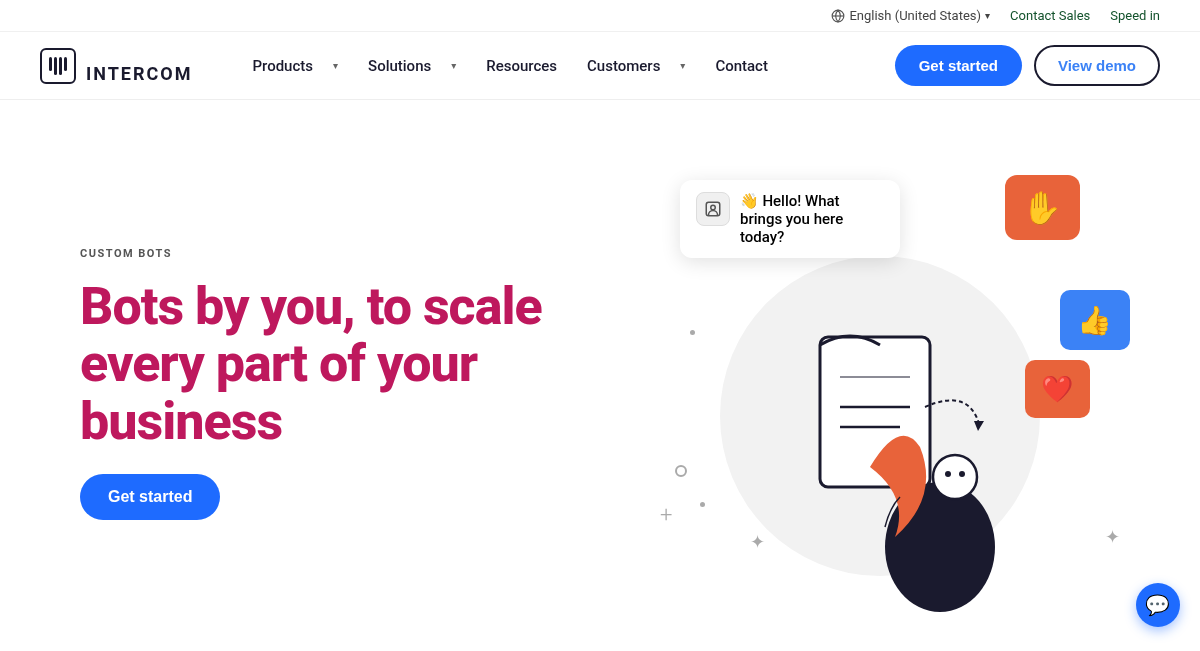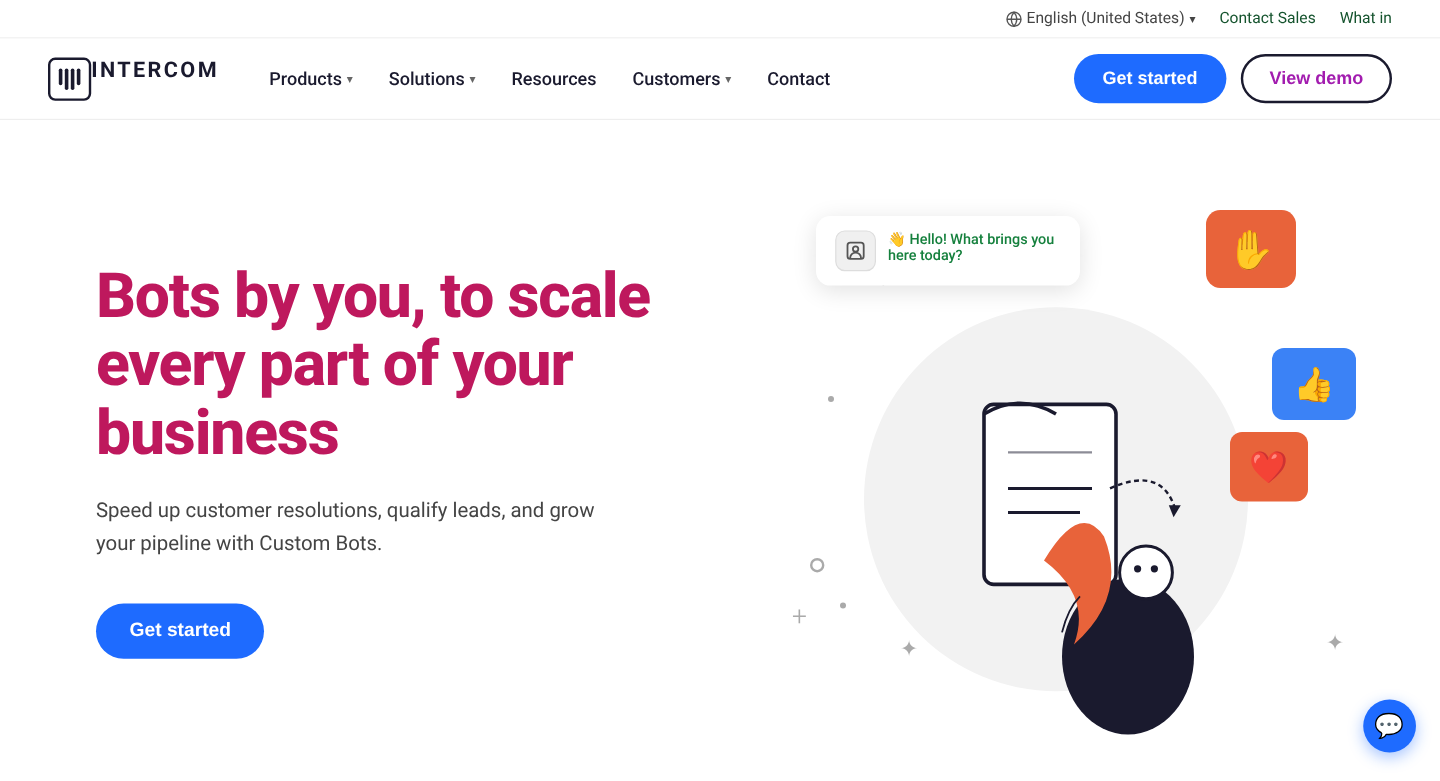--- a/index.html
+++ b/index.html
@@ -33,22 +33,23 @@
     
     .navbar {
       display: flex;
       align-items: center;
       padding: 0 40px;
       height: 68px;
       border-bottom: 1px solid #eee;
     }
     .logo-area {
       display: flex;
-      align-items: flex-start;
-      margin-right: 30px;
+      align-items: flex-end;
+      gap: 10px;
+      margin-right: 48px;
       text-decoration: none;
       color: #1a1a2e;
     }
     .logo-icon {
       width: 36px;
       height: 36px;
       border: 2px solid #1a1a2e;
       border-radius: 6px;
       display: flex;
       align-items: center;
@@ -62,21 +63,21 @@
     }
     .nav-links {
       display: flex;
       align-items: center;
       gap: 6px;
       flex: 1;
     }
     .nav-item {
       display: flex;
       align-items: center;
-      gap: 4px;
+      gap: 20px;
       padding: 8px 12px;
       font-size: 15px;
       font-weight: 500;
       color: #1a1a2e;
       cursor: pointer;
       border-radius: 6px;
       text-decoration: none;
     }
     .nav-item .chevron { font-size: 10px; color: #666; }
     .nav-actions {
@@ -89,21 +90,21 @@
       color: #fff;
       border: none;
       border-radius: 25px;
       padding: 12px 24px;
       font-size: 15px;
       font-weight: 600;
       cursor: pointer;
     }
     .btn-view-demo {
       background: #fff;
-      color: #a21caf;
+      color: #3b82f6;
       border: 2px solid #1a1a2e;
       border-radius: 25px;
       padding: 10px 22px;
       font-size: 15px;
       font-weight: 600;
       cursor: pointer;
     }
 
     
     .hero {
@@ -169,23 +170,23 @@
       top: 20px;
       left: 80px;
       background: #fff;
       border-radius: 12px;
       padding: 12px 16px;
       box-shadow: 0 4px 20px rgba(0,0,0,0.12);
       display: flex;
       align-items: flex-start;
       gap: 10px;
       max-width: 220px;
-      font-size: 12px;
+      font-size: 15px;
       font-weight: 500;
-      color: #15803d;
+      color: #000000;
     }
     .chat-avatar {
       width: 34px;
       height: 34px;
       background: #f0f0f0;
       border-radius: 8px;
       display: flex;
       align-items: center;
       justify-content: center;
       font-size: 16px;
@@ -312,21 +313,21 @@
   <div class="top-bar-lang">
     <svg viewBox="0 0 24 24" fill="none" stroke="#555" stroke-width="2">
       <circle cx="12" cy="12" r="10"></circle>
       <line x1="2" y1="12" x2="22" y2="12"></line>
       <path d="M12 2a15.3 15.3 0 0 1 4 10 15.3 15.3 0 0 1-4 10 15.3 15.3 0 0 1-4-10 15.3 15.3 0 0 1 4-10z"></path>
     </svg>
     <span>English (United States)</span>
     <span style="font-size:10px;">▾</span>
   </div>
   <a href="#">Contact Sales</a>
-  <a href="#">What in</a>
+  <a href="#">Speed in</a>
 </div>
 
 <nav class="navbar">
   <a href="#" class="logo-area">
     <div class="logo-icon">
       <svg width="22" height="22" viewBox="0 0 22 22" fill="none">
         <rect x="2" y="2" width="3" height="14" rx="1.5" fill="#1a1a2e"></rect>
         <rect x="7" y="2" width="3" height="18" rx="1.5" fill="#1a1a2e"></rect>
         <rect x="12" y="2" width="3" height="18" rx="1.5" fill="#1a1a2e"></rect>
         <rect x="17" y="2" width="3" height="14" rx="1.5" fill="#1a1a2e"></rect>
@@ -355,22 +356,22 @@
     </a>
   </div>
   <div class="nav-actions">
     <button class="btn-get-started">Get started</button>
     <button class="btn-view-demo">View demo</button>
   </div>
 </nav>
 
 <section class="hero">
   <div class="hero-content">
+    <div class="hero-badge">CUSTOM BOTS</div>
     <h1 class="hero-title">Bots by you, to scale every part of your business</h1>
-    <p class="hero-subtitle">Speed up customer resolutions, qualify leads, and grow your pipeline with Custom Bots.</p>
     <button class="btn-hero-cta">Get started</button>
   </div>
 
   <div class="hero-illustration">
 
     <div class="circle-bg"></div>
 
     <span class="deco-plus" style="top:60px; left:130px;">+</span>
     <span class="deco-plus" style="bottom:80px; left:60px;">+</span>
     <span class="deco-star" style="bottom:55px; left:150px;">✦</span>

